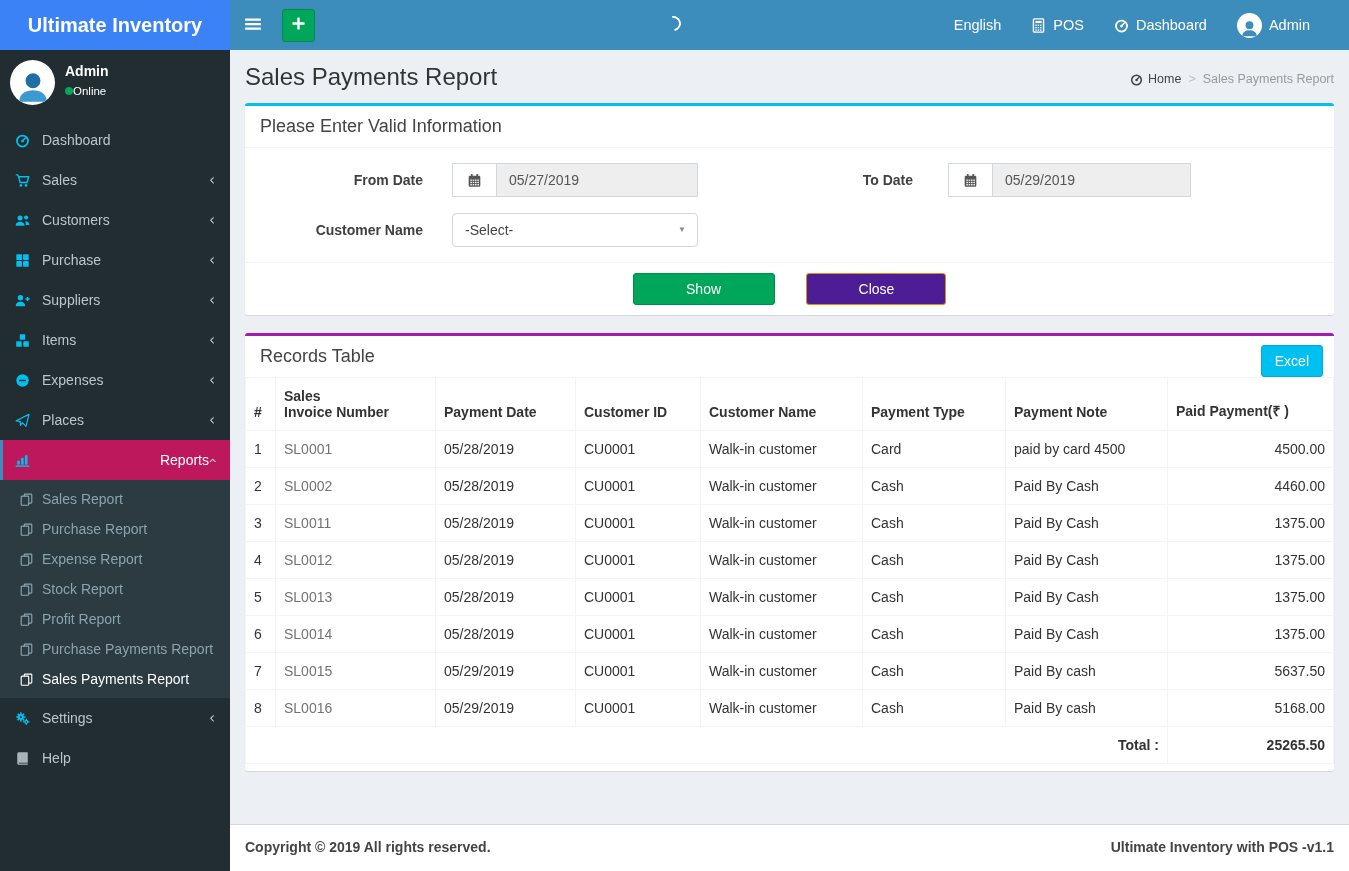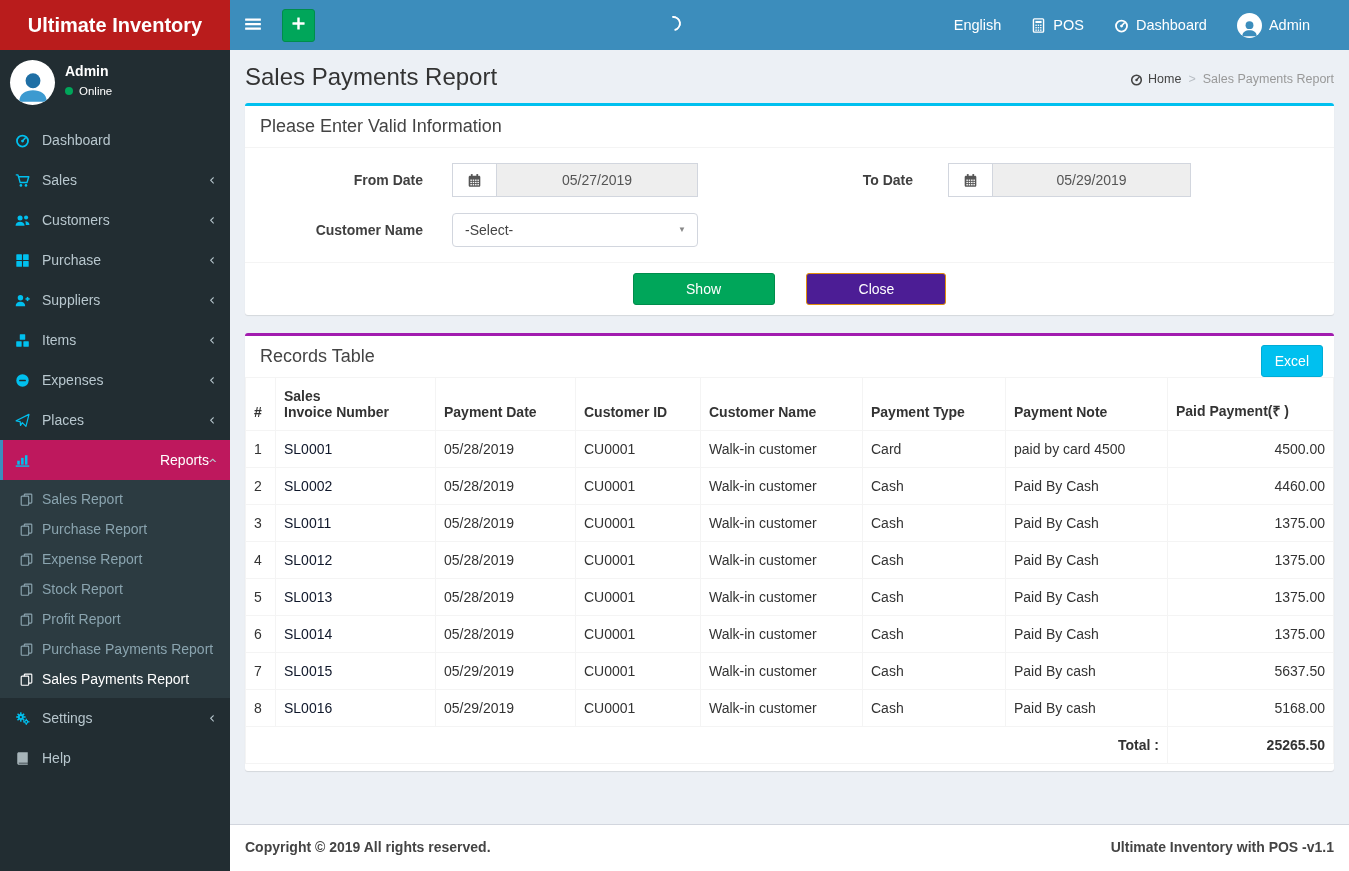--- a/index.html
+++ b/index.html
@@ -8,21 +8,21 @@
     width:1349px; height:871px; overflow:hidden;
     font-family:"Liberation Sans", sans-serif;
     font-size:14px; color:#333; background:#ecf0f5;
   }
   .app { position:relative; width:1349px; height:871px; }
 
   
   .main-header { position:absolute; top:0; left:0; width:100%; height:50px; z-index:10; }
   .logo {
     position:absolute; left:0; top:0; width:230px; height:50px;
-    background:#b91c1c; color:#fff; font-size:20px; font-weight:bold;
+    background:#3b82f6; color:#fff; font-size:20px; font-weight:bold;
     text-align:center; line-height:50px;
   }
   .navbar {
     position:absolute; left:230px; right:0; top:0; height:50px;
     background:#3c8dbc; display:flex; align-items:stretch;
   }
   .nav-toggle { width:46px; display:flex; align-items:center; justify-content:center; color:#fff; cursor:pointer; }
   .nav-toggle svg { width:18px; height:18px; }
   .add-btn {
     align-self:center; margin-left:6px; width:33px; height:33px;
@@ -51,21 +51,21 @@
   
   .main-sidebar {
     position:absolute; top:50px; left:0; bottom:0; width:230px;
     background:#222d32; color:#b8c7ce;
   }
   .user-panel { display:flex; padding:10px; align-items:flex-start; }
   .avatar-lg { width:45px; height:45px; }
   .avatar-lg svg { width:36px; height:36px; }
   .user-info { margin-left:10px; padding-top:3px; }
   .user-name { color:#fff; font-weight:bold; font-size:14px; }
-  .user-status { margin-top:6px; font-size:11.5px; color:#fff; display:flex; align-items:center; gap:6px; cursor:pointer; }
+  .user-status { margin-top:6px; font-size:11.5px; color:#fff; display:flex; align-items:center; cursor:pointer; }
   .status-dot { width:8px; height:8px; border-radius:50%; background:#00a65a; display:inline-block; }
 
   .sidebar-menu { margin-top:5px; }
   .menu-item {
     position:relative; display:flex; align-items:center;
     padding:12px 15px; font-size:14px; color:#b8c7ce; cursor:pointer;
     border-left:3px solid transparent; padding-left:12px;
   }
   .menu-item.active { background:#be185d; border-left-color:#3c8dbc; color:#fff;text-align:right; }
   .mi-icon { width:27px; display:inline-flex; color:#00c0ef; flex:none; }
@@ -114,21 +114,21 @@
   .label-1 { width:163px; margin-right:29px; }
   .label-2 { width:180px; margin-left:35px; margin-right:35px; }
   .input-group { display:flex; width:246px; }
   .input-addon {
     width:44px; background:#fff; border:1px solid #d2d6de; border-right:none;
     display:flex; align-items:center; justify-content:center; color:#555;
   }
   .input-addon svg { width:15px; height:15px; }
   .input-group input {
     flex:1; min-width:0; height:34px; border:1px solid #d2d6de; background:#eee;
-    color:#555; font-size:14px; padding:6px 12px; font-family:inherit; outline:none;text-align:center;
+    color:#555; font-size:14px; padding:6px 12px; font-family:inherit; outline:none;
   }
   .select-box {
     position:relative; width:246px; height:34px; background:#fff;
     border:1px solid #d2d6de; border-radius:4px; line-height:32px;
     padding:0 12px; color:#444; cursor:pointer; font-size:14px;
   }
   .select-caret { position:absolute; right:11px; top:0; font-size:8px; color:#888; }
 
   .box-footer { border-top:1px solid #f4f4f4; padding:10px; text-align:center; }
   .btn { display:inline-block; border-radius:3px; font-size:14px; color:#fff; cursor:pointer; border:1px solid transparent; text-align:center; }
@@ -142,21 +142,21 @@
   table.records th, table.records td { border:1px solid #f4f4f4; padding:8px; }
   table.records th {
     font-weight:bold; color:#333; vertical-align:bottom; text-align:left;
     white-space:pre-line; padding:10px 8px;
   }
   table.records td { color:#333; padding:10px 8px; }
   td.num, th.num { width:30px; padding-left:7px; }
   col.c-invoice { width:160px; } col.c-date { width:140px; } col.c-cid { width:125px; }
   col.c-cname { width:162px; } col.c-type { width:143px; } col.c-note { width:162px; }
   td.amount, th.amount { text-align:right; padding-right:10px; }
-  a.invoice-link { color:#0f172a; text-decoration:none;margin-top:48px; }
+  a.invoice-link { color:#737373; text-decoration:none;margin-top:48px; }
   tr.total-row td { font-weight:bold; }
   td.total-label { text-align:right; border-right:1px solid #f4f4f4; }
 
   
   .main-footer {
     position:absolute; left:230px; right:0; top:824px; bottom:0;
     background:#fff; border-top:1px solid #d2d6de; padding:14px 15px;
     font-weight:bold; color:#444; font-size:14px;
   }
   .footer-right { float:right; color:#444; }

